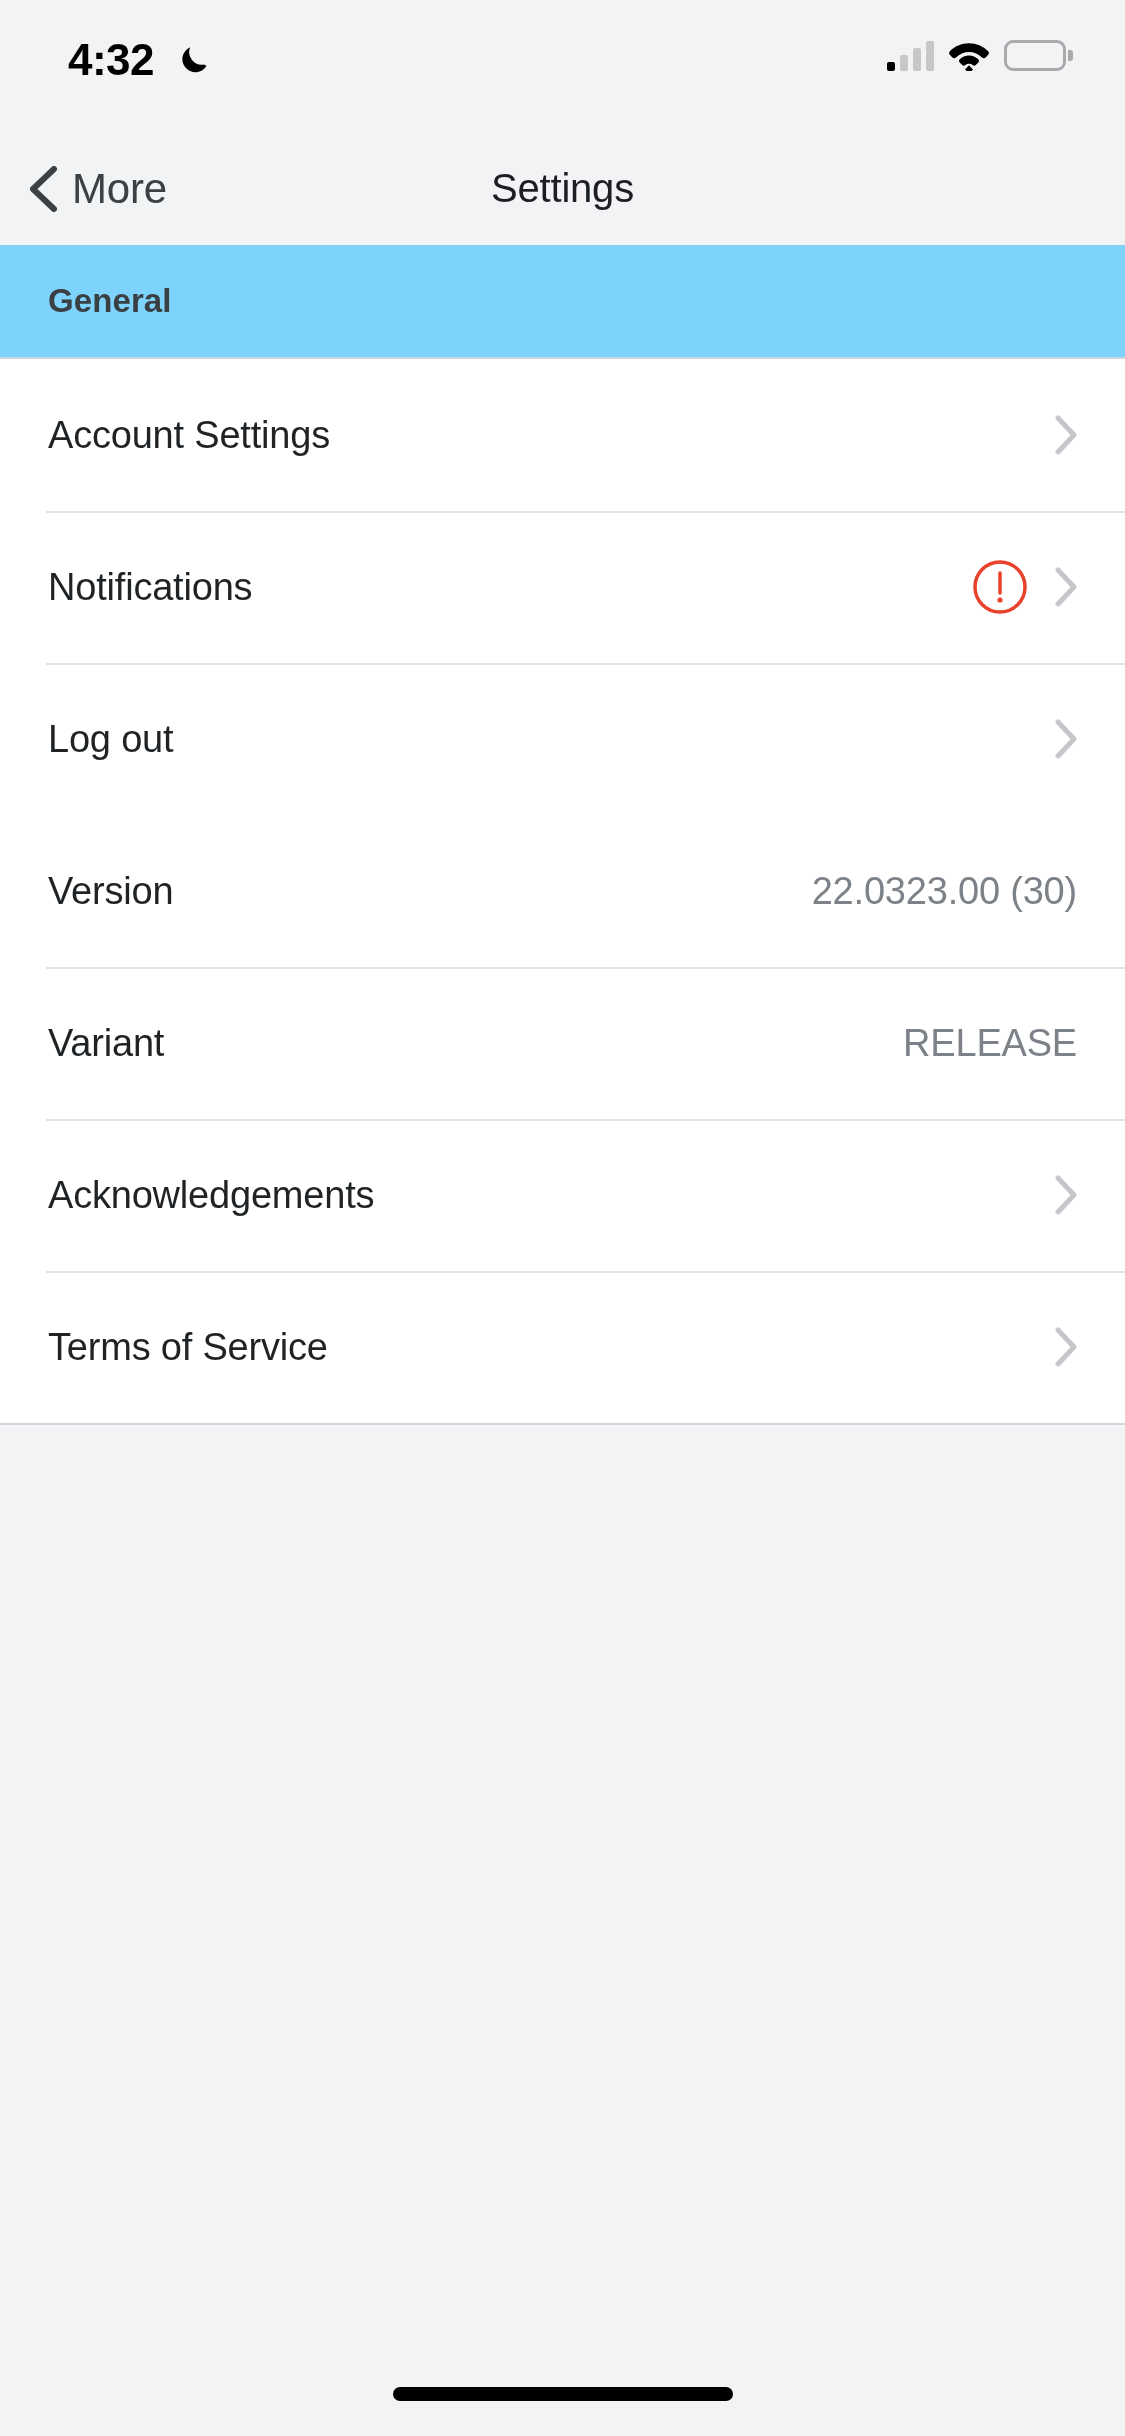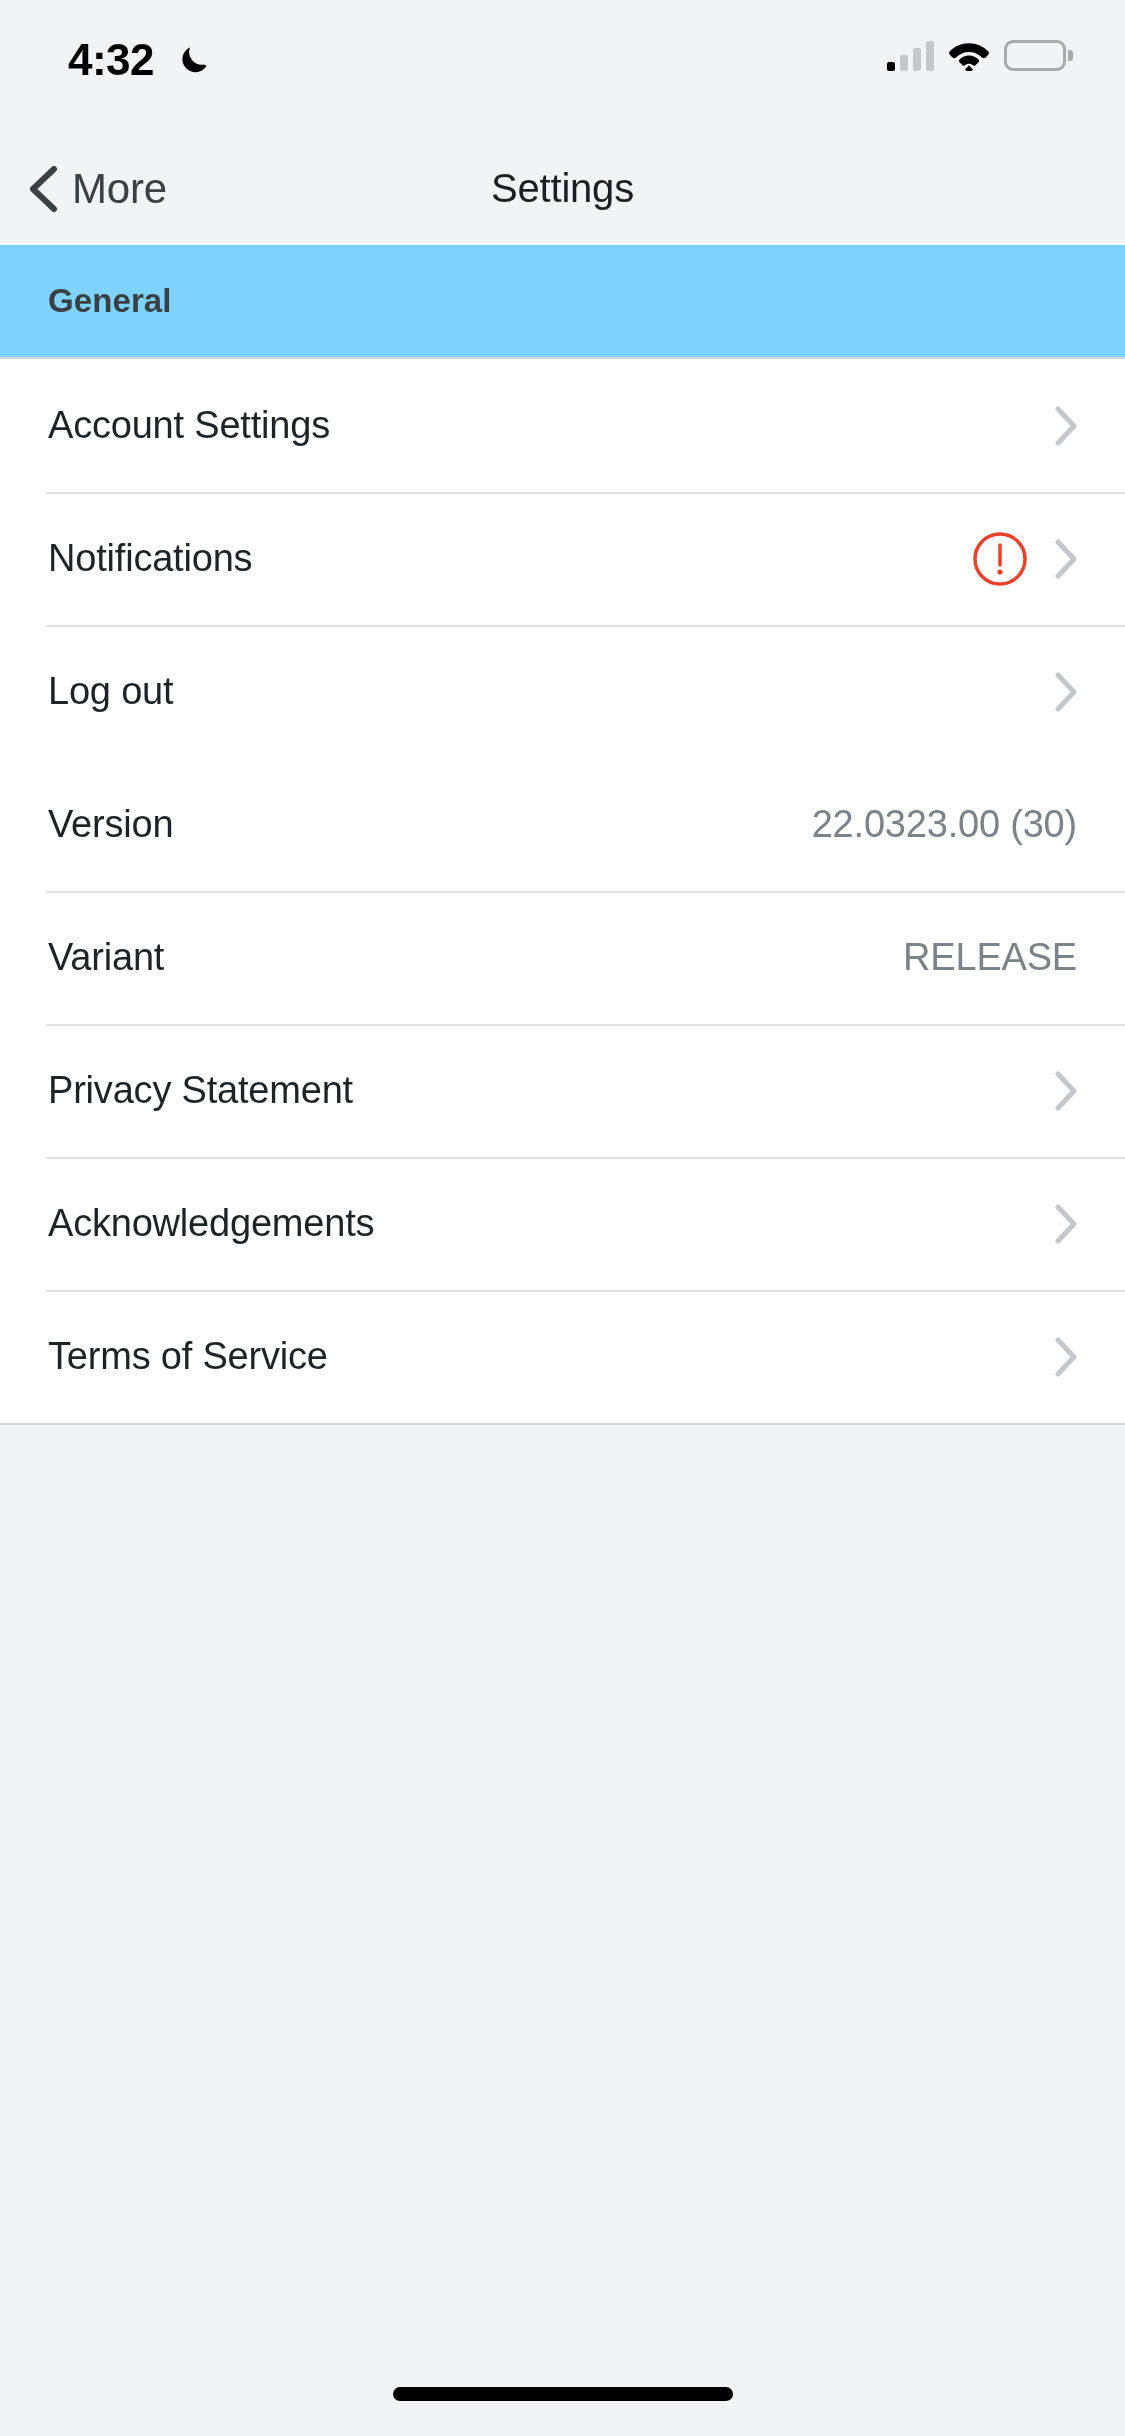--- a/index.html
+++ b/index.html
@@ -81,21 +81,21 @@
     padding:0 48px;
     font-size:33px; font-weight:700; color:#3A3F43;
     letter-spacing:0.1px;
     border-bottom:2px solid #D3D5D8;
   }
 
   .rows{ background:#FFFFFF; }
 
   .row{
     position:relative;
-    height:133px;
+    height:152px;
     display:flex; align-items:center;
     padding-left:48px; padding-right:48px;
     background:#FFFFFF;
     cursor:pointer;
   }
   .row.static{ cursor:default; }
   .row + .row::before{
     content:"";
     position:absolute; left:46px; right:0; top:0;
     height:2px; background:#E2E3E5;
@@ -210,28 +210,20 @@
           <span class="row-value">22.0323.00 (30)</span>
         </span>
       </div>
       <div class="row static">
         <span class="row-label">Variant</span>
         <span class="row-right">
           <span class="row-value">RELEASE</span>
         </span>
       </div>
       <div class="row">
-        <span class="row-label">Privacy Statement</span>
-        <span class="row-right">
-          <svg class="chevron-right-icon" viewBox="0 0 22 40">
-            <path d="M3 3l16 17L3 37" fill="none" stroke="#C4C6C9" stroke-width="5" stroke-linecap="round" stroke-linejoin="round"></path>
-          </svg>
-        </span>
-      </div>
-      <div class="row">
         <span class="row-label">Acknowledgements</span>
         <span class="row-right">
           <svg class="chevron-right-icon" viewBox="0 0 22 40">
             <path d="M3 3l16 17L3 37" fill="none" stroke="#C4C6C9" stroke-width="5" stroke-linecap="round" stroke-linejoin="round"></path>
           </svg>
         </span>
       </div>
       <div class="row">
         <span class="row-label">Terms of Service</span>
         <span class="row-right">

